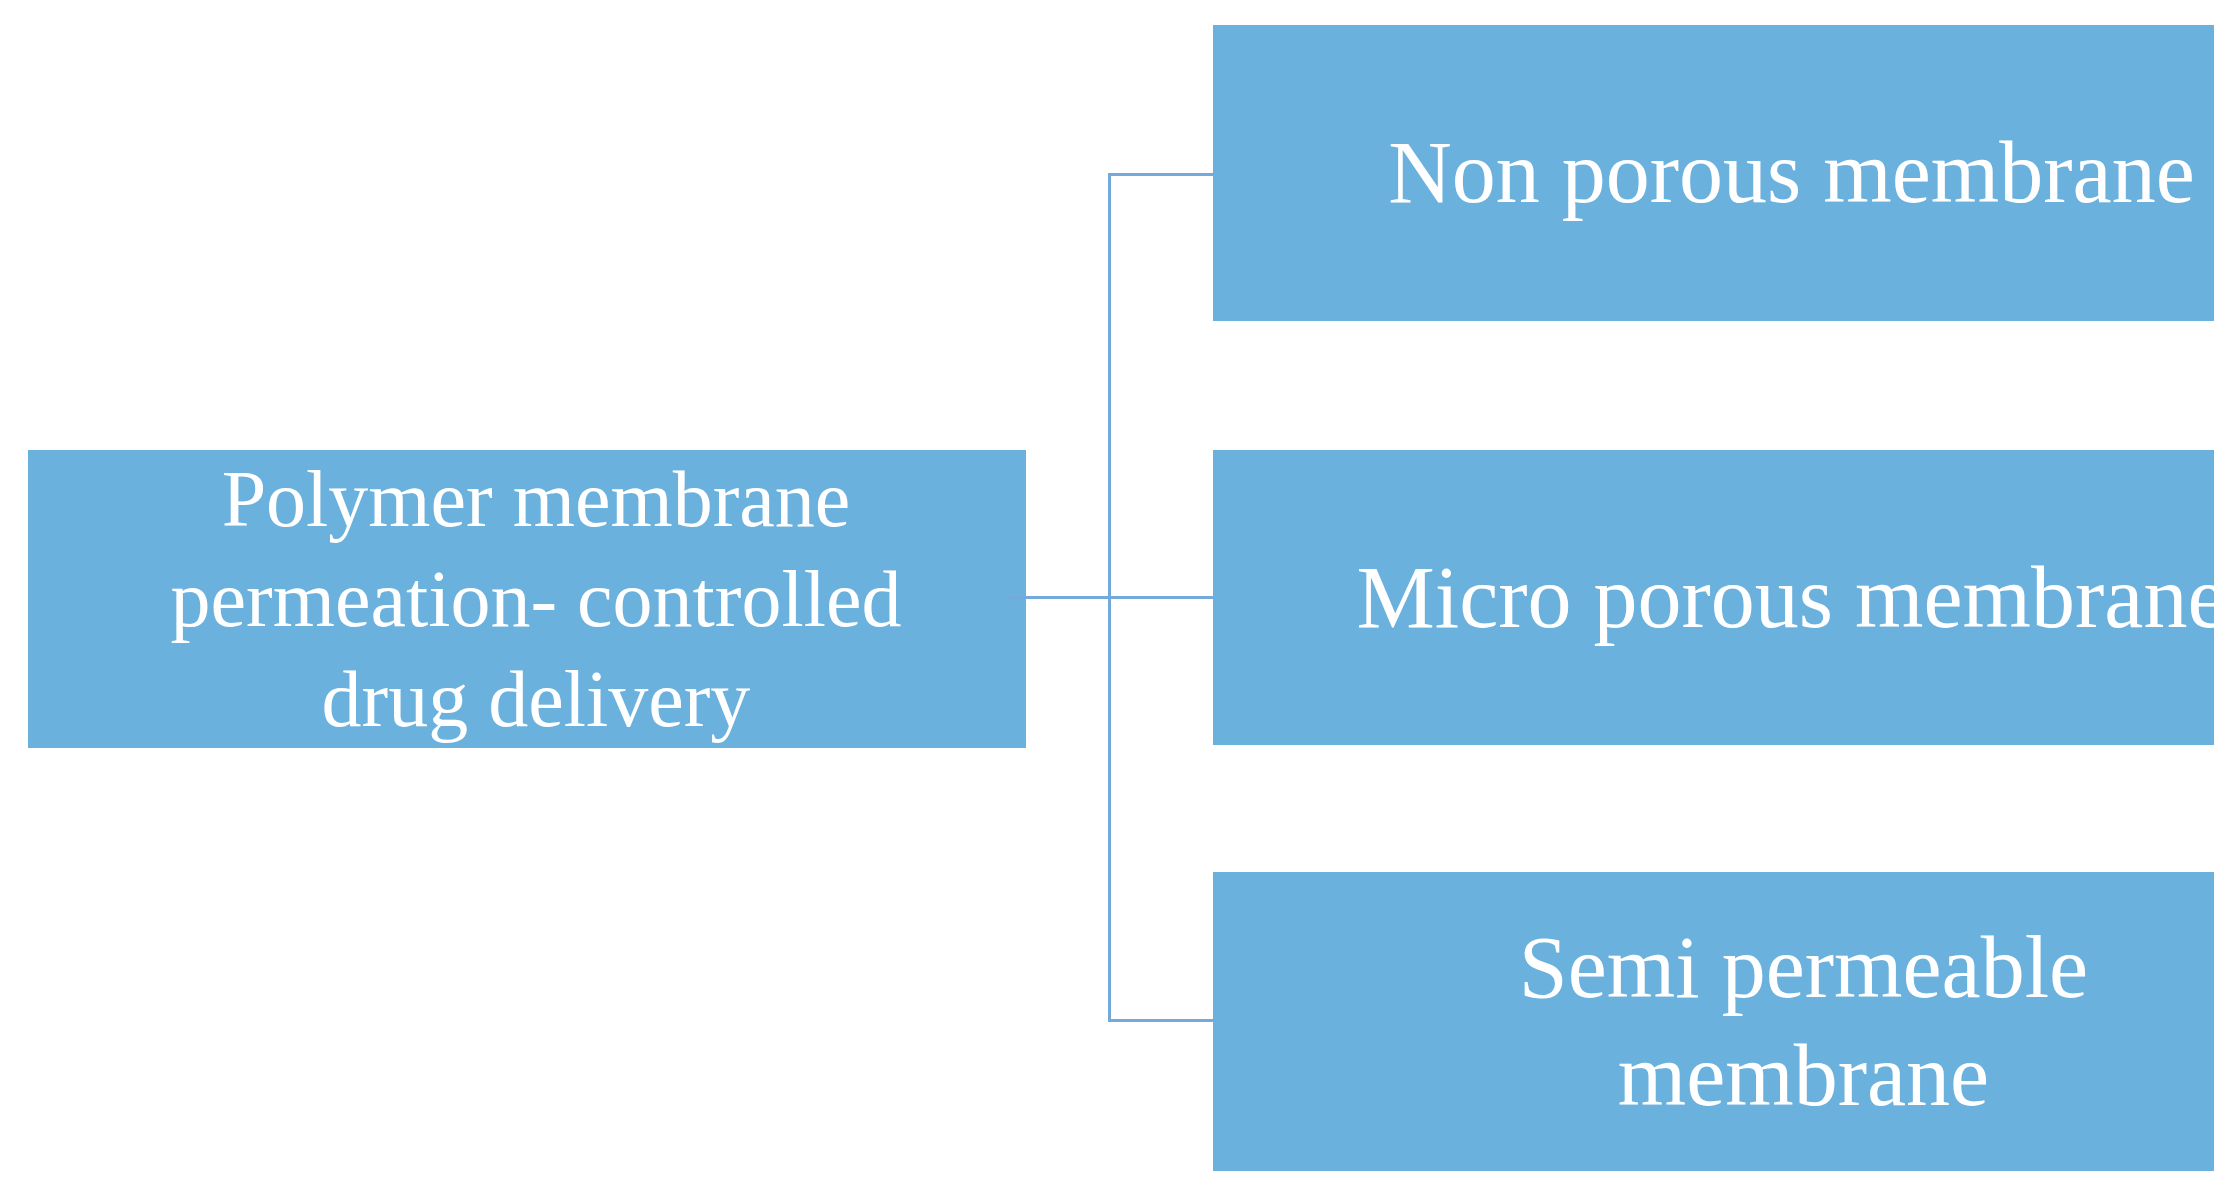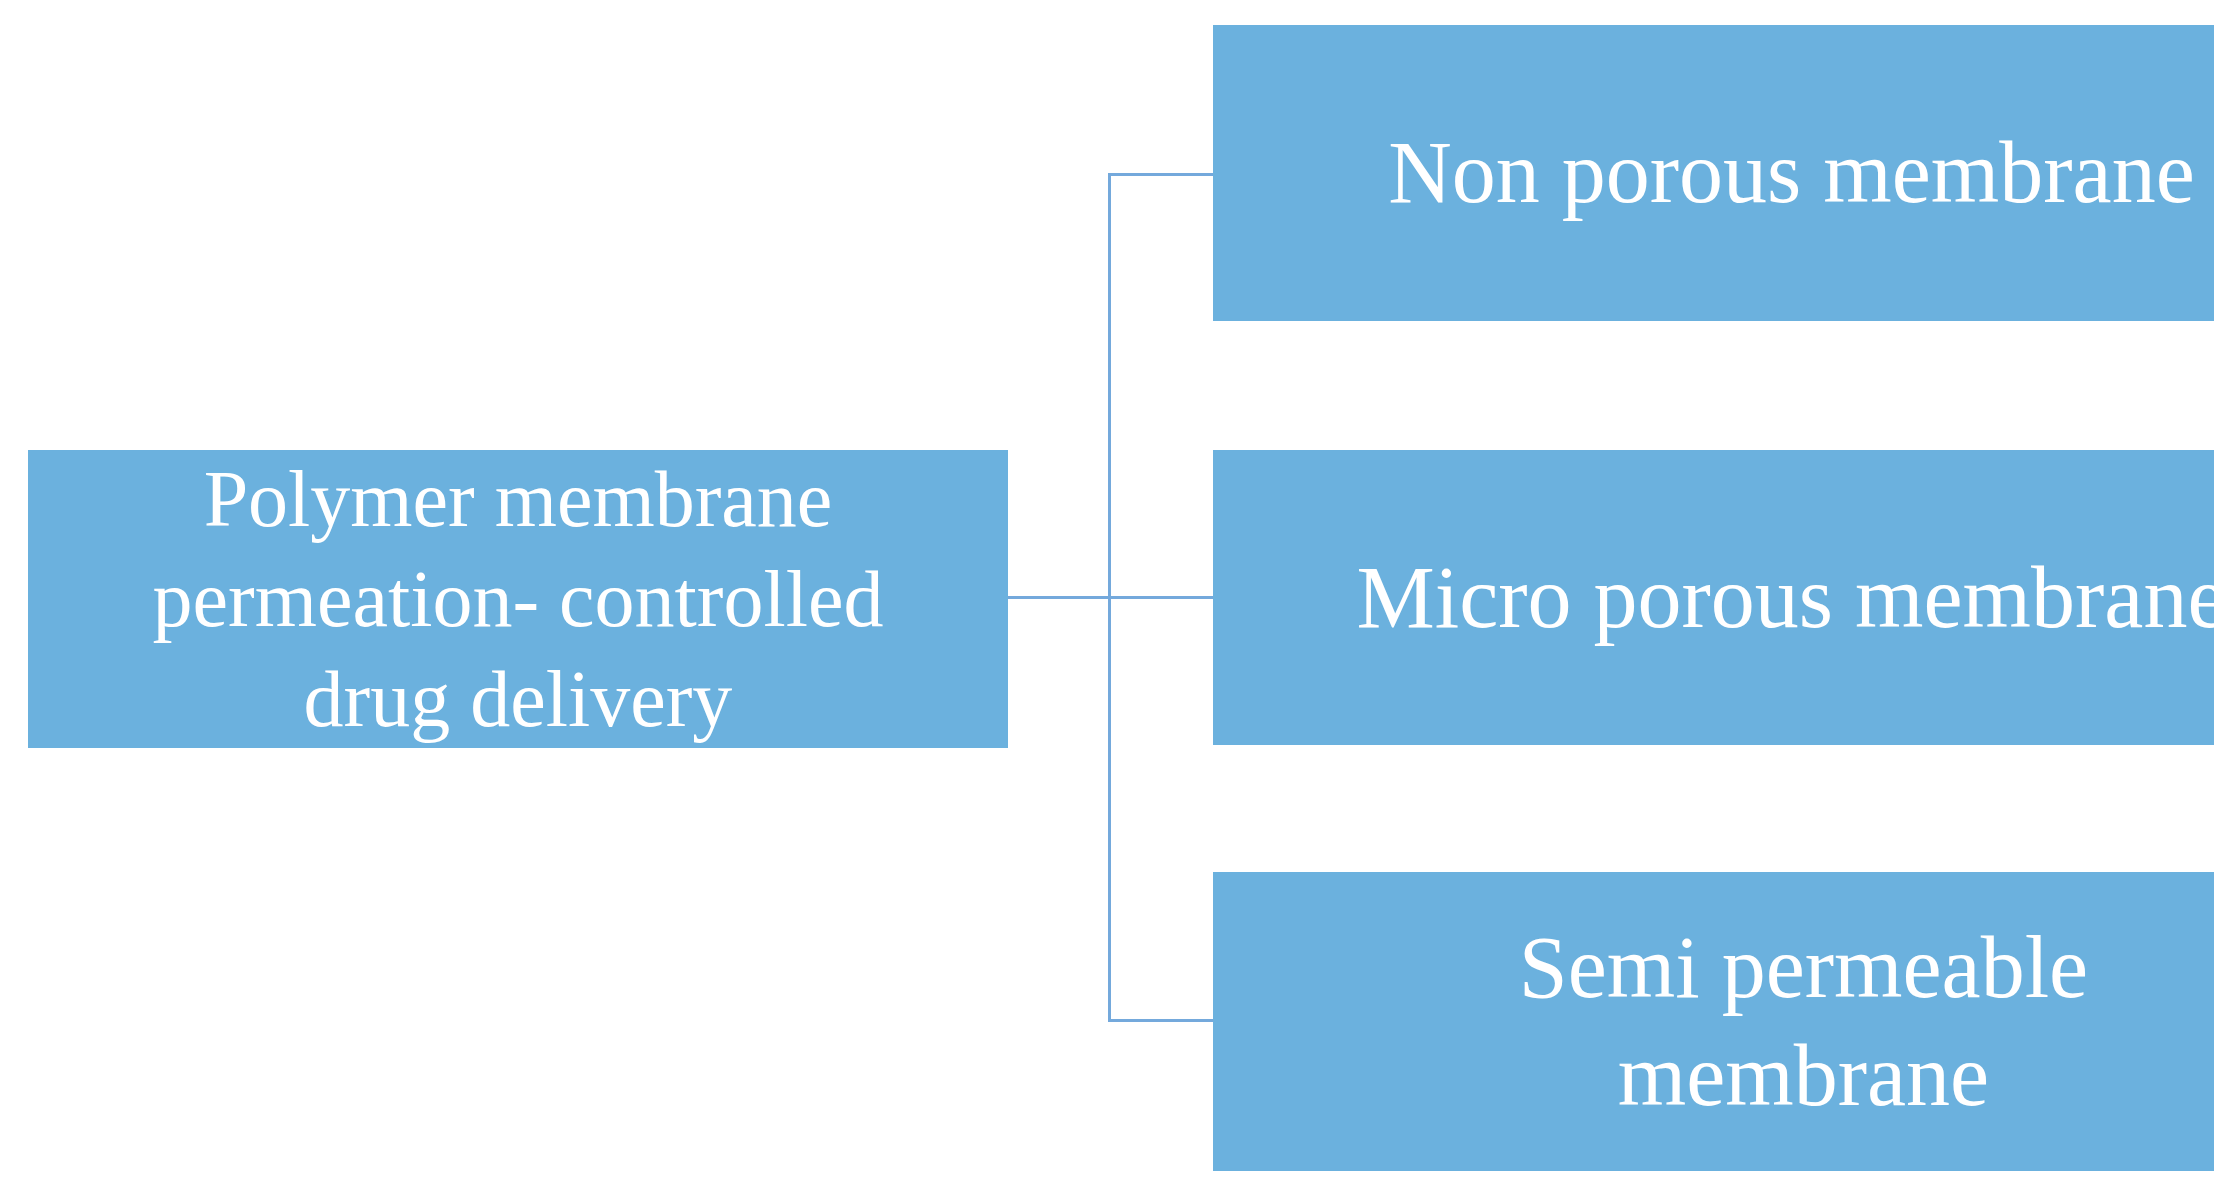--- a/index.html
+++ b/index.html
@@ -22,21 +22,21 @@
     background:var(--box-fill);
     color:var(--text);
     display:flex;
     align-items:center;
     justify-content:center;
     text-align:center;
     white-space:pre-line;
   }
   .node-root{
     left:28px; top:450px; width:980px; height:298px;
-    font-size:80px; line-height:1.25;
+    font-size:80px; line-height:1.25;padding-left:18px;
   }
   .node-child{
     left:1213px; width:1157px;
     font-size:88px; line-height:1.22;
   }
   .node-child-1{ top:25px;  height:296px; }
   .node-child-2{ top:450px; height:295px; }
   .node-child-3{ top:872px; height:299px;padding-left:12px; }
   .connector{
     position:absolute;

